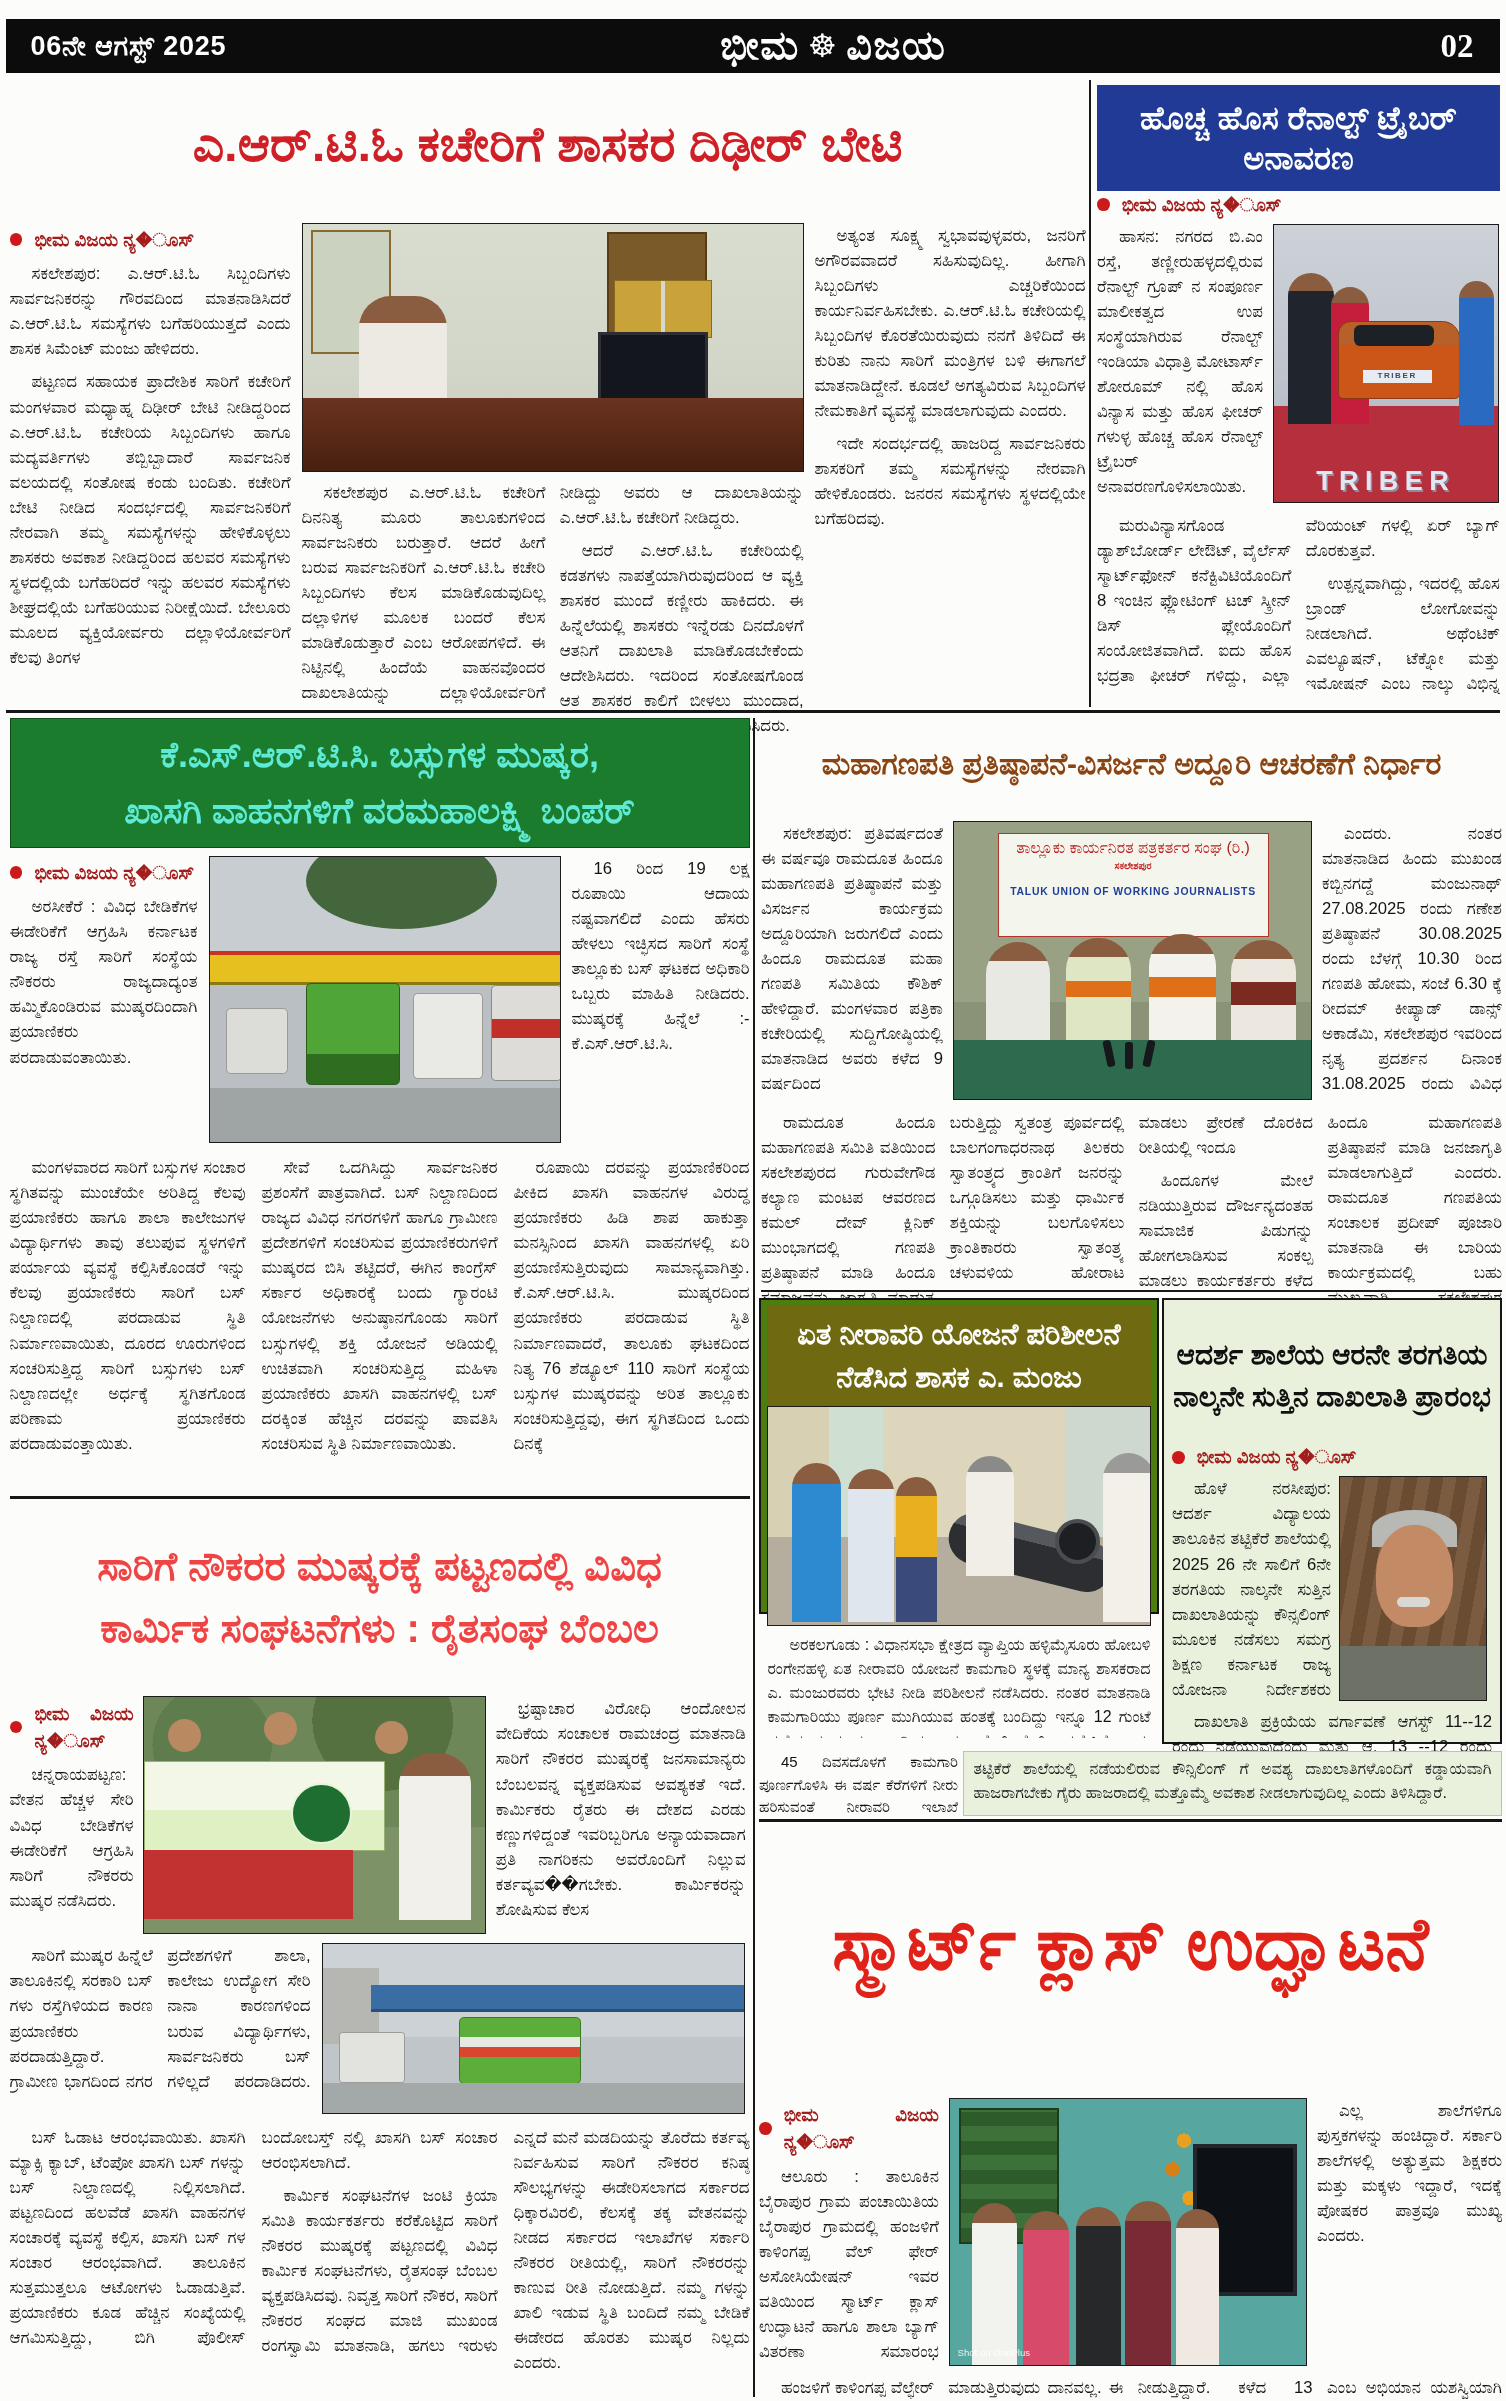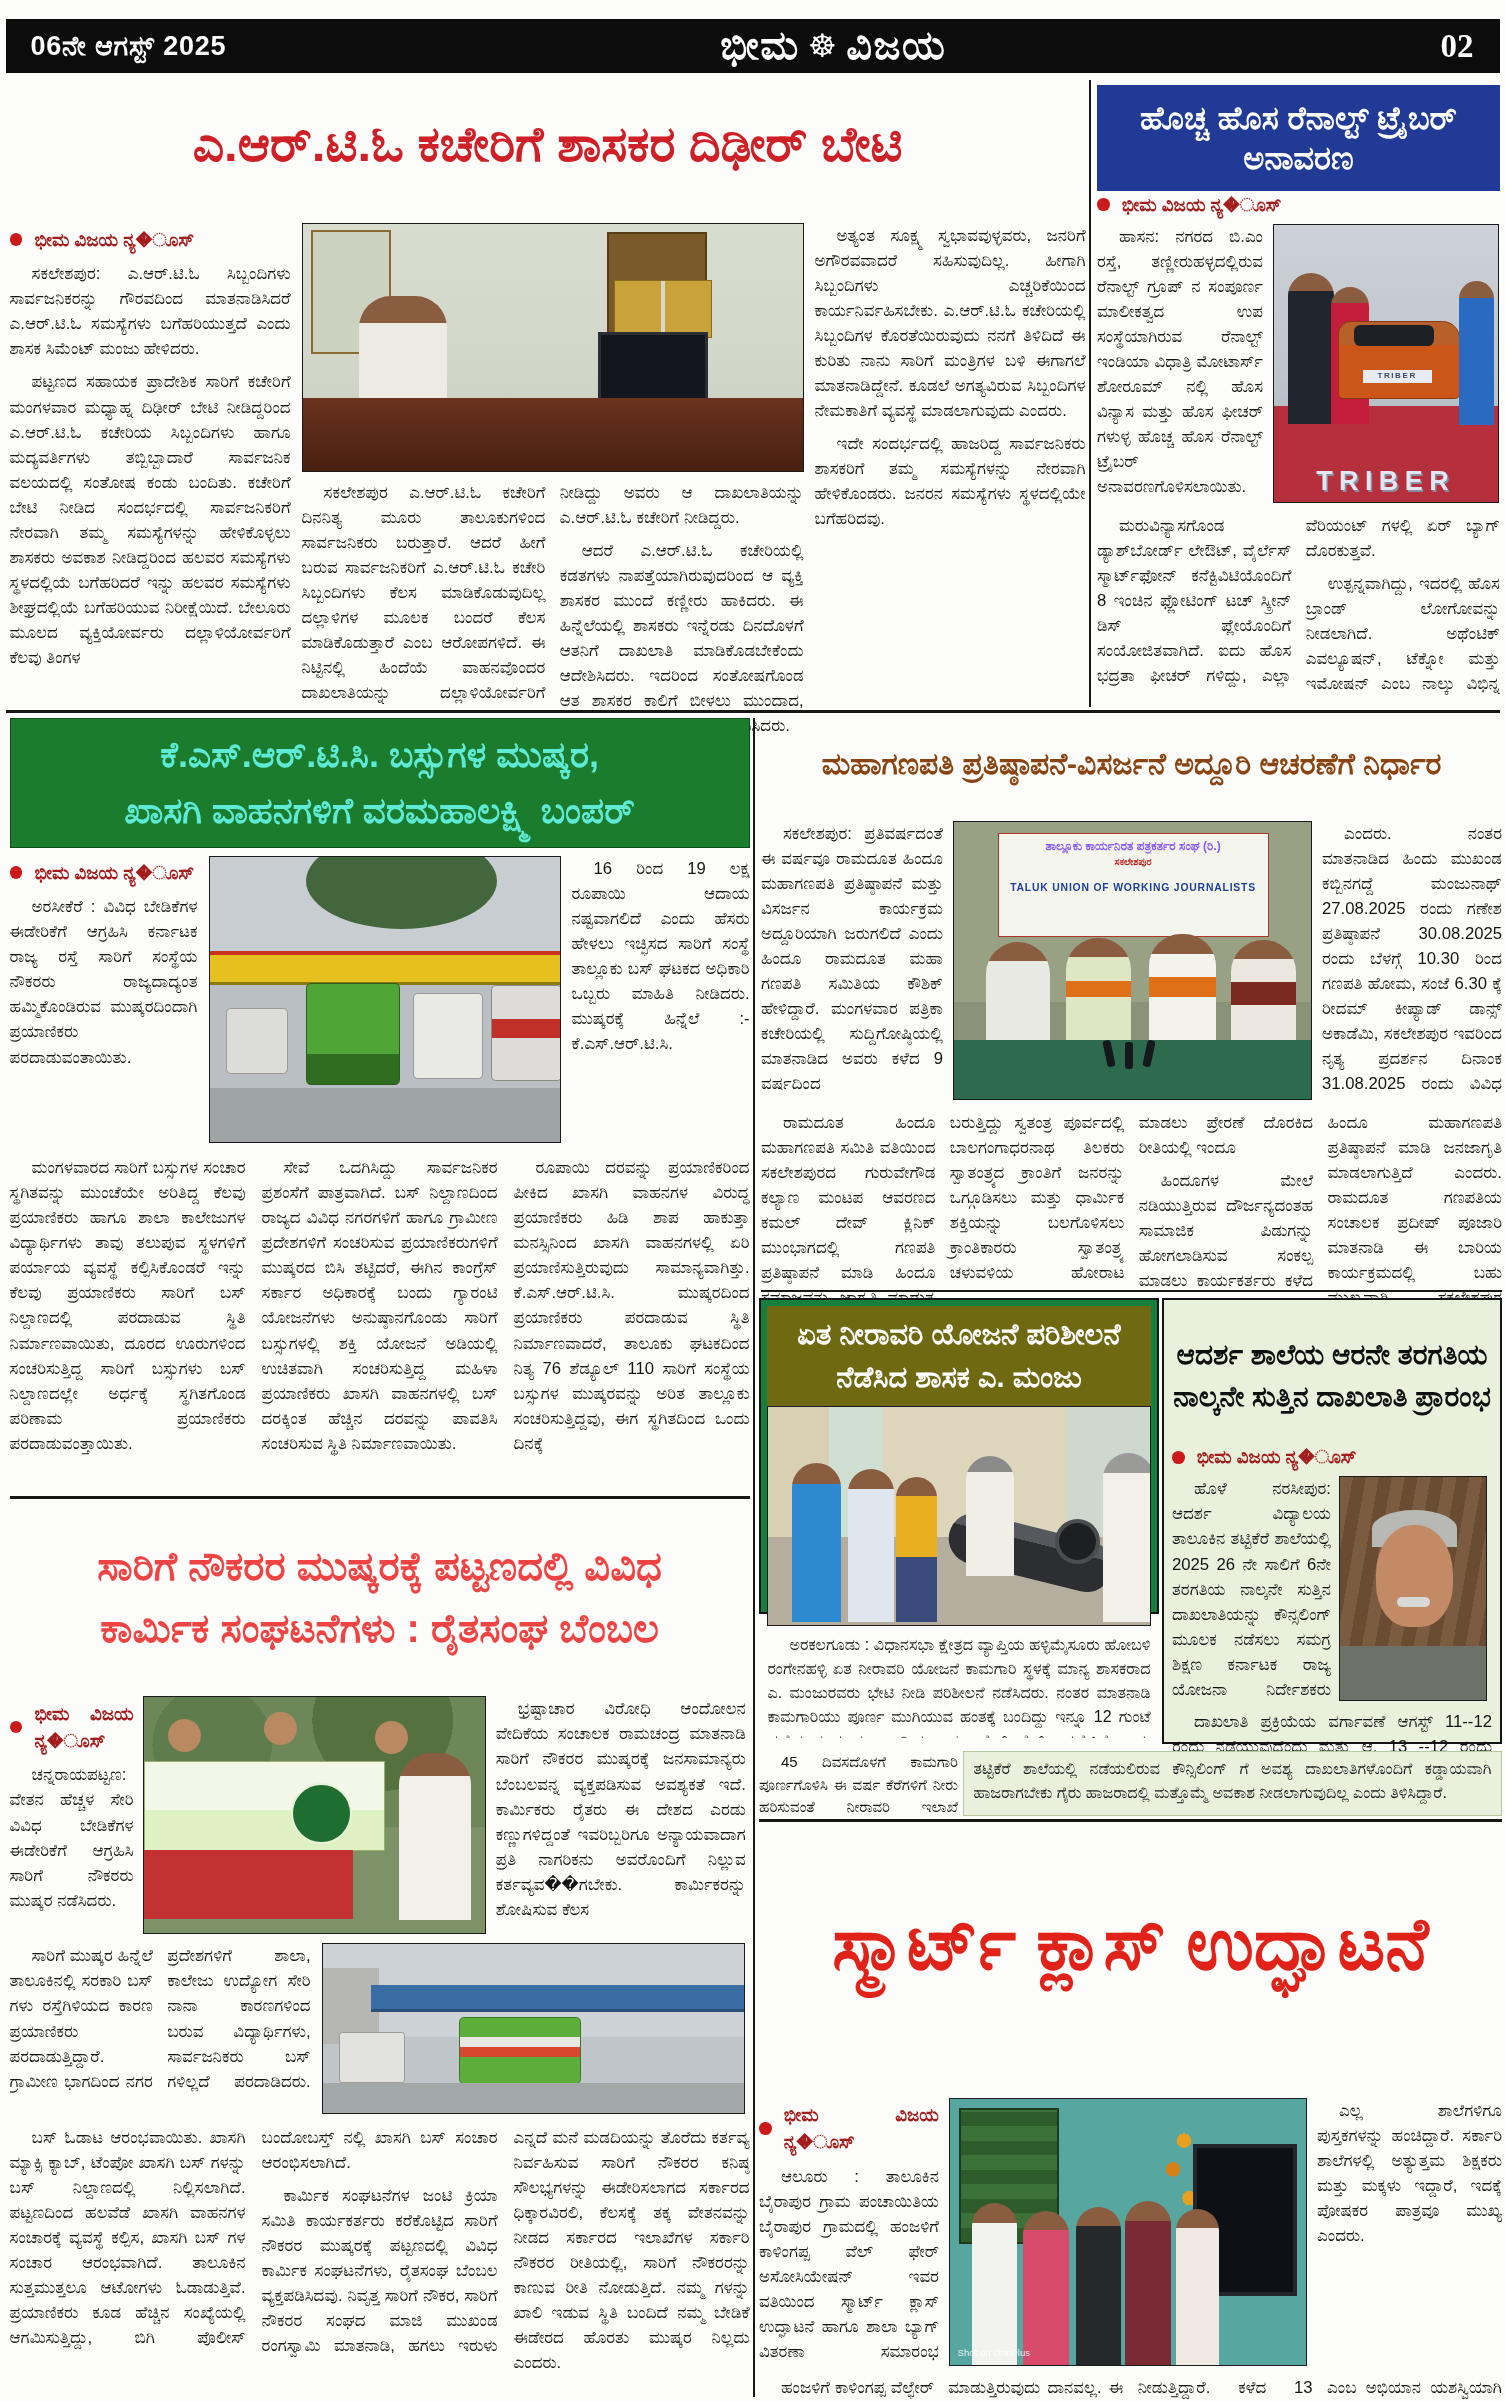--- a/index.html
+++ b/index.html
@@ -71,21 +71,21 @@
   .photo-bus1 .ground{position:absolute;left:0;bottom:0;width:100%;height:54px;background:#9fa5a5;}
   #art3 .zone2{margin-top:9.6px;height:317px;}
   
   #art4{position:absolute;left:761px;top:718px;width:741px;height:571px;}
   #art4 .hl{font-size:30px;font-weight:bold;color:#8a4412;text-align:center;height:53px;line-height:1.4;}
   #art4 .zone1{display:flex;gap:9.6px;margin-top:4.8px;height:281px;}
   #art4 .zA{width:182px;}
   #art4 .zB{width:180px;}
   .photo-journ{width:360px;height:279px;background:linear-gradient(180deg,#99a184 0 65%,#8a9278 65%);}
   .photo-journ .banner{position:absolute;left:44px;top:11px;width:271px;height:104px;background:#f4f6ee;border:1.6px solid #b0342a;padding:4.8px 6.4px;box-sizing:border-box;text-align:center;}
-  .photo-journ .b1{font-size:12px;font-weight:bold;color:#8b5cf6;}
+  .photo-journ .b1{font-size:16px;font-weight:normal;color:#b91c1c;}
   .photo-journ .b2{font-size:9.6px;font-weight:bold;color:#c02020;margin-top:3.2px;}
   .photo-journ .b3{font-size:10.4px;font-weight:bold;color:#1e3e9a;margin-top:14px;letter-spacing:0.8px;}
   .photo-journ .table{position:absolute;left:0;bottom:0;width:100%;height:59px;background:#2d6a4e;}
   .photo-journ .m1{left:32px;top:120px;width:64px;height:104px;background:linear-gradient(180deg,#8a5c40 0 18%,#e9e9e3 18%);}
   .photo-journ .m2{left:112px;top:116px;width:65px;height:108px;background:linear-gradient(180deg,#8a5c40 0 18%,#dfe6c4 18% 40%,#e07018 40% 55%,#dfe6c4 55%);}
   .photo-journ .m3{left:195px;top:112px;width:67px;height:112px;background:linear-gradient(180deg,#8a5c40 0 18%,#f4f2ec 18% 38%,#e07018 38% 56%,#f4f2ec 56%);}
   .photo-journ .m4{left:277px;top:118px;width:65px;height:105px;background:linear-gradient(180deg,#8a5c40 0 18%,#ece8e0 18% 40%,#7a2a20 40% 62%,#ece8e0 62%);}
   .photo-journ .mic{position:absolute;width:8px;height:27px;background:#16181c;border-radius:3.2px;}
   #art4 .zone2{margin-top:8px;height:214px;}
   
@@ -106,21 +106,21 @@
   #art5 .zone2{display:flex;gap:11px;margin-top:8px;height:172px;}
   #art5 .z2text{width:301px;}
   .photo-bus2{width:423px;height:171px;background:linear-gradient(180deg,#ccd2d6 0 55%,#bfc5c9 55%);}
   .photo-bus2 .canopy{position:absolute;left:48px;top:41px;width:375px;height:24px;background:#3a6da4;border-bottom:3.2px solid #2a5076;}
   .photo-bus2 .bldg{position:absolute;left:0;top:24px;width:56px;height:76px;background:#b6b6b2;}
   .photo-bus2 .bus{position:absolute;left:136px;top:73px;width:120px;height:65px;background:linear-gradient(180deg,#5cae3a 0 30%,#e8e8e2 30% 45%,#d8462e 45% 60%,#5cae3a 60%);border:1.6px solid #3a7a22;border-radius:4.8px;}
   .photo-bus2 .van{position:absolute;left:16px;top:88px;width:64px;height:49px;background:#e2e2de;border:1.6px solid #9a9a96;border-radius:3.2px;}
   .photo-bus2 .ground{position:absolute;left:0;bottom:0;width:100%;height:30px;background:#a3a8a8;}
   #art5 .zone3{margin-top:9.6px;height:325px;}
   
-  #art6{position:absolute;left:759px;top:1298px;width:400px;height:316px;border:2.4px solid #141414;box-sizing:border-box;padding:6.4px;background:#15803d;}
+  #art6{position:absolute;left:759px;top:1298px;width:400px;height:316px;border:2.4px solid #141414;box-sizing:border-box;padding:6.4px;background:#4d7c0f;}
   #art6 .hlbox{background:#6f6912;color:#fff;text-align:center;font-weight:bold;font-size:29px;line-height:1.5;padding:6.4px 3.2px;}
   .photo-pipe{width:100%;height:220px;margin-top:6.4px;background:linear-gradient(90deg,#d8d0b2 0 16%,#cfe0d2 16% 30%,#ddd6bc 30% 78%,#cfd8ce 78%);}
   .photo-pipe .ground{position:absolute;left:0;bottom:0;width:100%;height:88px;background:#b5ae9f;}
   .photo-pipe .pipe{position:absolute;left:179px;top:120px;width:167px;height:51px;background:linear-gradient(180deg,#55585c 0 30%,#2c2e31 30%);border-radius:25.5px;transform:rotate(14deg);}
   .photo-pipe .flange{position:absolute;left:287px;top:112px;width:37px;height:37px;border-radius:50%;background:#1d1f22;border:4px solid #4a4d50;}
   .photo-pipe .pA{left:24px;top:56px;width:49px;height:159px;background:linear-gradient(180deg,#8a5c40 0 13%,#2e8ad0 13%);}
   .photo-pipe .pB{left:80px;top:62px;width:46px;height:153px;background:linear-gradient(180deg,#8a5c40 0 13%,#dfe6ee 13%);}
   .photo-pipe .pC{left:128px;top:70px;width:41px;height:145px;background:linear-gradient(180deg,#8a5c40 0 13%,#e8b020 13% 55%,#3a4a7a 55%);}
   .photo-pipe .pD{left:198px;top:49px;width:48px;height:120px;background:linear-gradient(180deg,#8a8a88 0 13%,#f0eee6 13%);}
   .photo-pipe .pE{left:335px;top:46px;width:51px;height:169px;background:linear-gradient(180deg,#9a9a98 0 12%,#f2f0e8 12%);}

